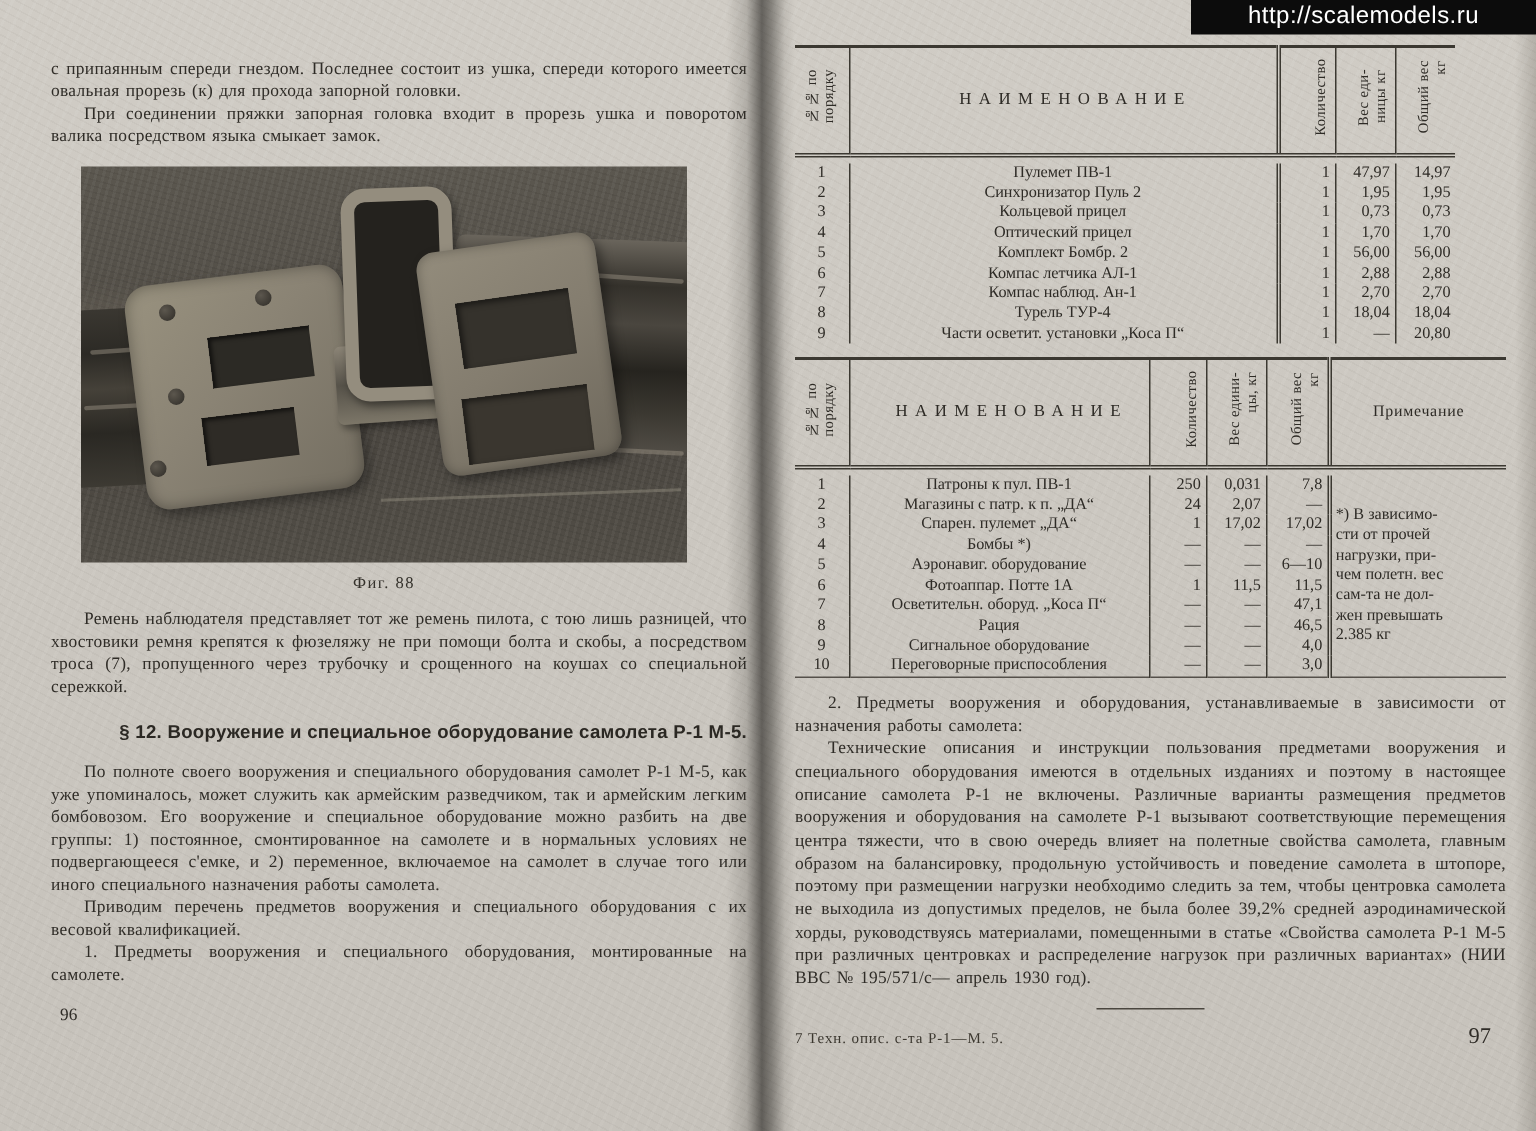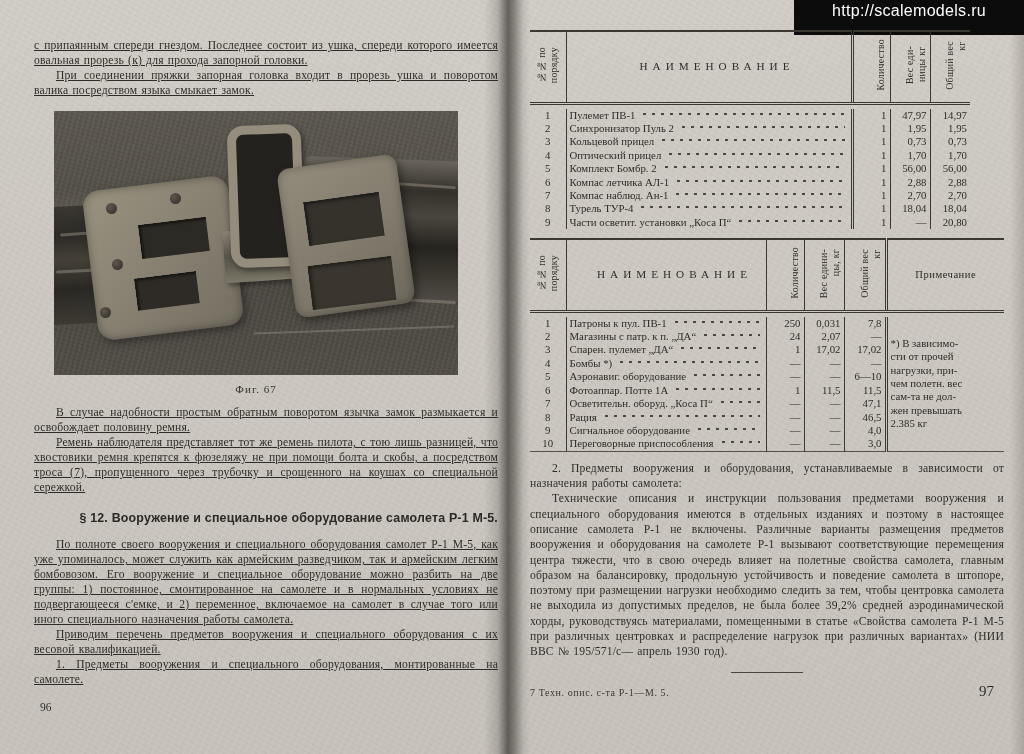--- a/index.html
+++ b/index.html
@@ -22,32 +22,32 @@
       rgba(40,38,33,0) 0%, rgba(40,38,33,0.18) 30%,
       rgba(22,20,17,0.58) 52%, rgba(30,28,24,0.42) 66%,
       rgba(40,38,33,0.10) 85%, rgba(40,38,33,0) 100%);
   }
   .edge-right {
     position:absolute; right:0; top:0; width:14px; height:754px;
     background:linear-gradient(to left, rgba(90,85,75,0.25), rgba(90,85,75,0));
   }
   
   .watermark {
-    position:absolute; top:0; right:0; height:35px; min-width:230px;
+    position:absolute; top:0; right:0; height:23px; min-width:230px;
     background:#0c0c0c; color:#ffffff;
     font-family:"Liberation Sans", sans-serif;
     font-size:16px; line-height:22px; text-align:center;
     padding:0 8px; letter-spacing:0.3px;
   }
 
   
   .page-left { position:absolute; left:34px; top:38px; width:464px; }
   .page-left p {
     font-size:11.6px; line-height:15px; text-align:justify;
-    letter-spacing:0.2px; word-spacing:1px;text-decoration:underline;
+    letter-spacing:0.2px; word-spacing:1px;
   }
   p.ind { text-indent:22px; }
   .sec-heading {
     margin:16px 0 12px 0; text-align:right;
     font-family:"Liberation Sans", sans-serif;
     font-weight:bold; font-size:12.4px; letter-spacing:0.2px; color:#2b2823;
   }
   .fig-caption {
     width:404px; margin:8px 0 10px 20px; text-align:center;
     font-size:11px; letter-spacing:1px; color:#34312b;
@@ -138,21 +138,21 @@
   .t2 .col-total { width:42px; }
   .col-note  { width:118px; border-left:3px double #3b3831; vertical-align:top;
                white-space:pre-line; padding:1px 2px 0 6px; font-size:10.8px; line-height:13.4px; }
   th.hdr-name { letter-spacing:5px; font-size:11.2px;padding-left:20px; }
   th.hdr-note { font-size:10.6px; letter-spacing:0.5px; }
   .vh {
     writing-mode:vertical-rl; transform:rotate(180deg);
     white-space:pre-line; font-size:9.8px; line-height:11.5px;
     letter-spacing:0.3px; display:inline-block; max-height:66px;
   }
-  .cw { display:flex; align-items:flex-start; }
+  .cw { display:flex; align-items:center;flex-direction:column; }
   .cw .nm { white-space:nowrap; }
   .cw .leader {
     flex:1; min-width:8px; height:10px; margin:0 3px;
     background-image:radial-gradient(circle, #45423b 1.1px, rgba(0,0,0,0) 1.4px);
     background-size:9px 10px; background-repeat:repeat-x; background-position:2px 80%;
   }
   .page-right .bodytext p {
     font-size:11.6px; line-height:15.3px; text-align:justify;
     letter-spacing:0.2px; word-spacing:1px; text-indent:22px;
   }
@@ -188,23 +188,22 @@
     <div class="rivet rv2"></div>
     <div class="rivet rv3"></div>
     <div class="rivet rv4"></div>
     <div class="coupler"></div>
     <div class="tongue"></div>
     <div class="plate-right"></div>
     <div class="window-a"></div>
     <div class="window-b"></div>
     <div class="ground-line"></div>
   </div>
-  <div class="fig-caption">Фиг. 67</div>
-
-  <p class="ind">В случае надобности простым обратным поворотом язычка замок размыкается и освобождает половину ремня.</p>
+  <div class="fig-caption">Фиг. 88</div>
+
   <p class="ind">Ремень наблюдателя представляет тот же ремень пилота, с тою лишь разницей, что хвостовики ремня крепятся к фюзеляжу не при помощи болта и скобы, а посредством троса (7), пропущенного через трубочку и срощенного на коушах со специальной сережкой.</p>
 
   <div class="sec-heading">§ 12. Вооружение и специальное оборудование самолета Р-1 М-5.</div>
 
   <p class="ind">По полноте своего вооружения и специального оборудования самолет Р-1 М-5, как уже упоминалось, может служить как армейским разведчиком, так и армейским легким бомбовозом. Его вооружение и специальное оборудование можно разбить на две группы: 1) постоянное, смонтированное на самолете и в нормальных условиях не подвергающееся с'емке, и 2) переменное, включаемое на самолет в случае того или иного специального назначения работы самолета.</p>
   <p class="ind">Приводим перечень предметов вооружения и специального оборудования с их весовой квалификацией.</p>
   <p class="ind">1. Предметы вооружения и специального оборудования, монтированные на самолете.</p>
 
   <div class="pagenum-left">96</div>
 </div>

